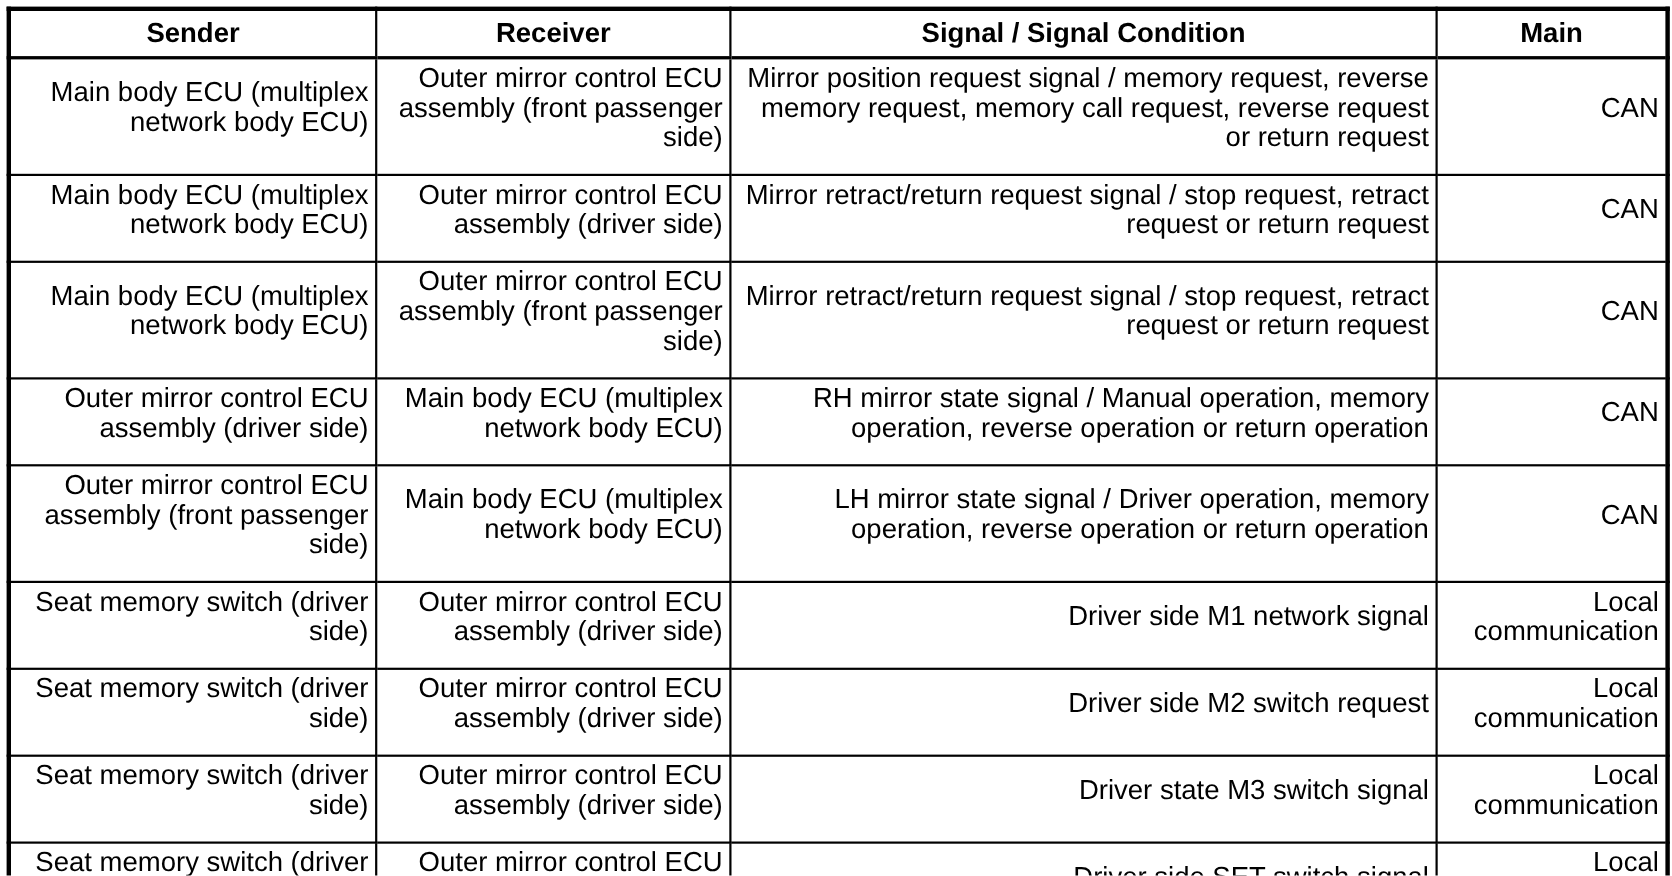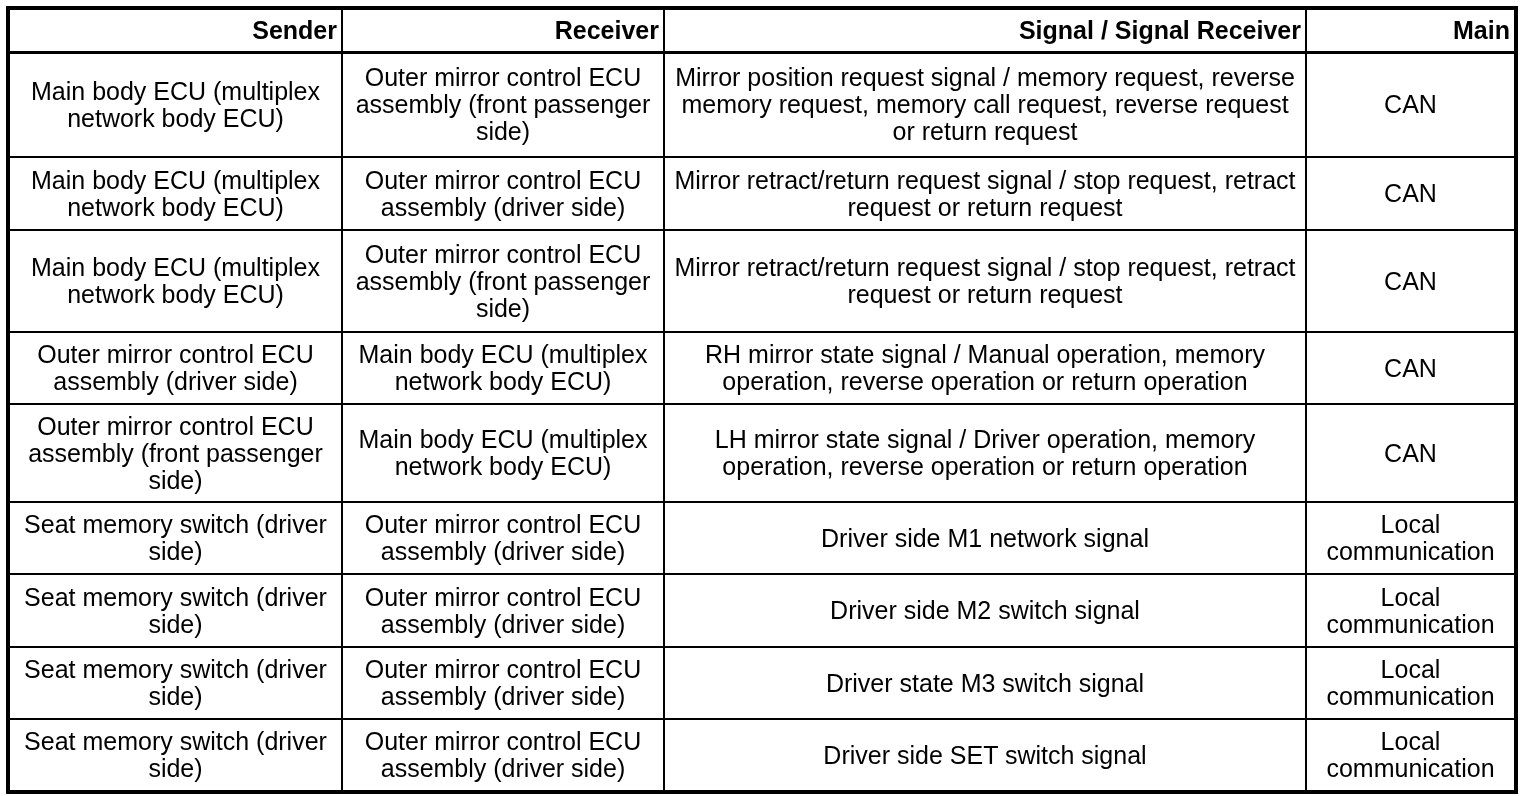--- a/index.html
+++ b/index.html
@@ -29,32 +29,32 @@
   }
   table.signal-table col.c-sender   { width: 334px; }
   table.signal-table col.c-receiver { width: 322px; }
   table.signal-table col.c-signal   { width: 642px; }
   table.signal-table col.c-line     { width: 210px; }
 
   table.signal-table th,
   table.signal-table td {
     border: 2px solid #000000;
     vertical-align: middle;
-    text-align: center;
-    padding: 4px 6px 4px 6px;
+    text-align: right;
+    padding: 4px 6px 19px 6px;
     overflow: hidden;
     word-wrap: break-word;
   }
   table.signal-table {
     border: 4px solid #000000;
   }
   table.signal-table thead th {
     border-bottom: 3px solid #000000;
     font-weight: bold;
-    text-align: right;
+    text-align: center;
     padding: 4px 4px;
   }
   thead tr              { height: 44px;  }
   tbody tr:nth-child(1) { height: 105px; }
   tbody tr:nth-child(2) { height: 73px;  }
   tbody tr:nth-child(3) { height: 102px; }
   tbody tr:nth-child(4) { height: 72px;  }
   tbody tr:nth-child(5) { height: 98px;  }
   tbody tr:nth-child(6) { height: 72px;  }
   tbody tr:nth-child(7) { height: 73px;  }
@@ -69,21 +69,21 @@
     <colgroup>
       <col class="c-sender">
       <col class="c-receiver">
       <col class="c-signal">
       <col class="c-line">
     </colgroup>
     <thead>
       <tr>
         <th>Sender</th>
         <th>Receiver</th>
-        <th>Signal / Signal Receiver</th>
+        <th>Signal / Signal Condition</th>
         <th>Main</th>
       </tr>
     </thead>
     <tbody>
       <tr>
         <td>Main body ECU (multiplex network body ECU)</td>
         <td>Outer mirror control ECU assembly (front passenger side)</td>
         <td>Mirror position request signal / memory request, reverse memory request, memory call request, reverse request or return request</td>
         <td>CAN</td>
       </tr>
@@ -113,21 +113,21 @@
       </tr>
       <tr>
         <td>Seat memory switch (driver side)</td>
         <td>Outer mirror control ECU assembly (driver side)</td>
         <td>Driver side M1 network signal</td>
         <td>Local communication</td>
       </tr>
       <tr>
         <td>Seat memory switch (driver side)</td>
         <td>Outer mirror control ECU assembly (driver side)</td>
-        <td>Driver side M2 switch signal</td>
+        <td>Driver side M2 switch request</td>
         <td>Local communication</td>
       </tr>
       <tr>
         <td>Seat memory switch (driver side)</td>
         <td>Outer mirror control ECU assembly (driver side)</td>
         <td>Driver state M3 switch signal</td>
         <td>Local communication</td>
       </tr>
       <tr>
         <td>Seat memory switch (driver side)</td>

